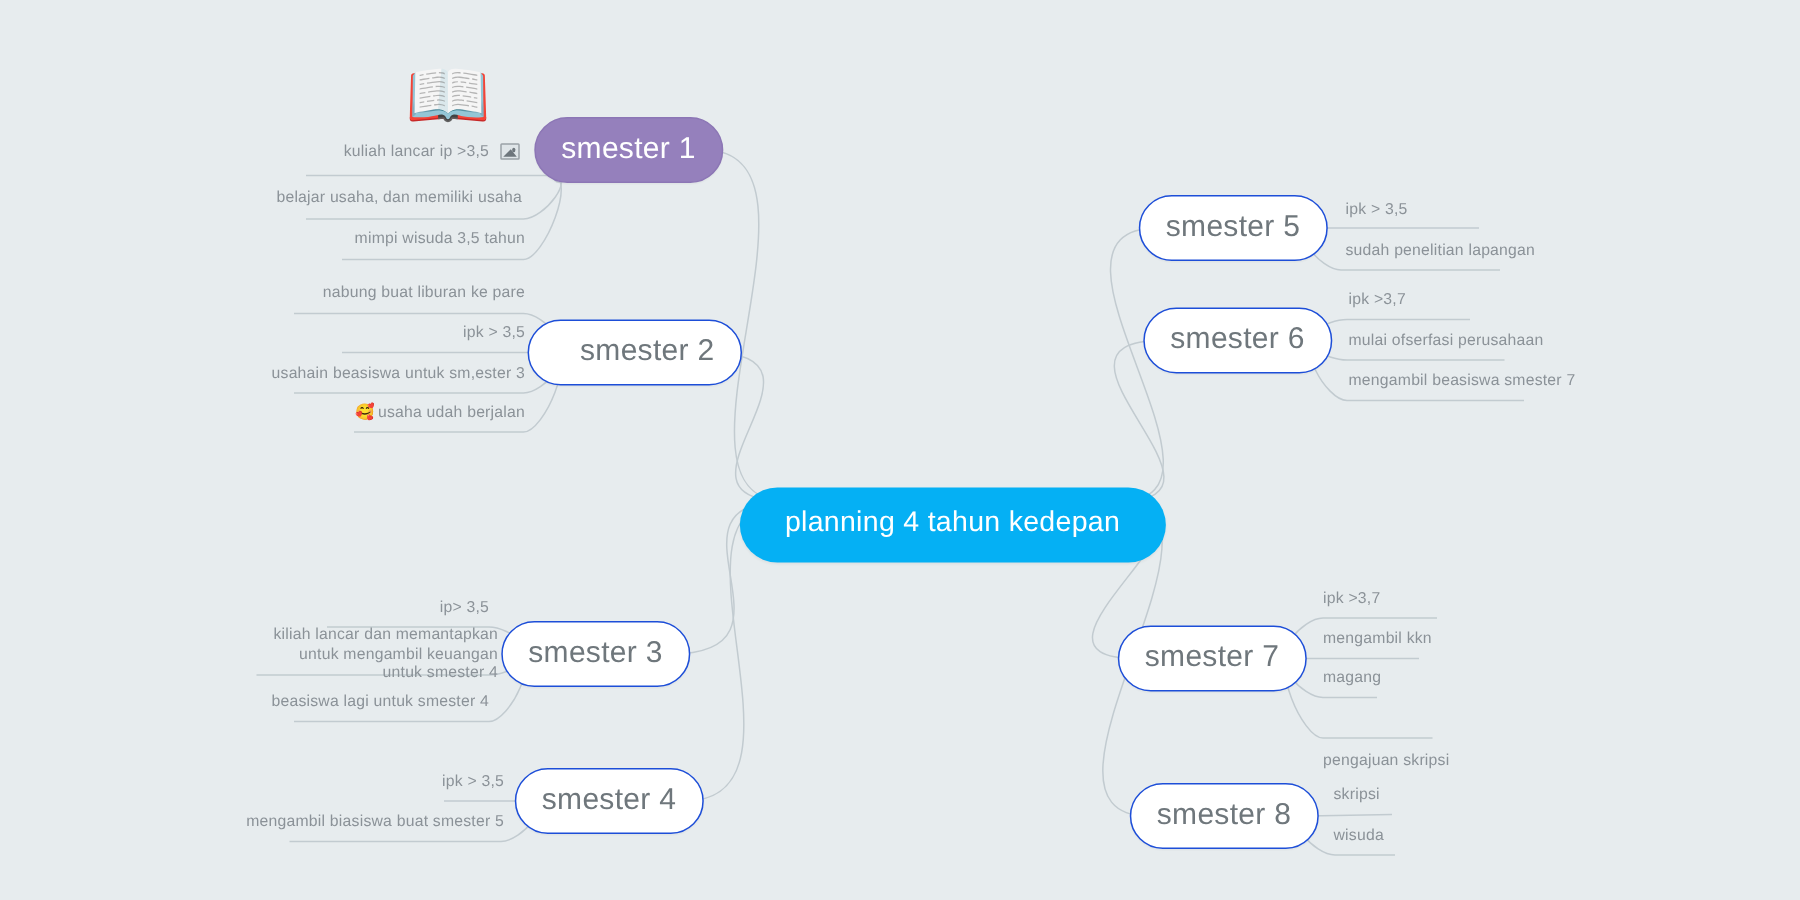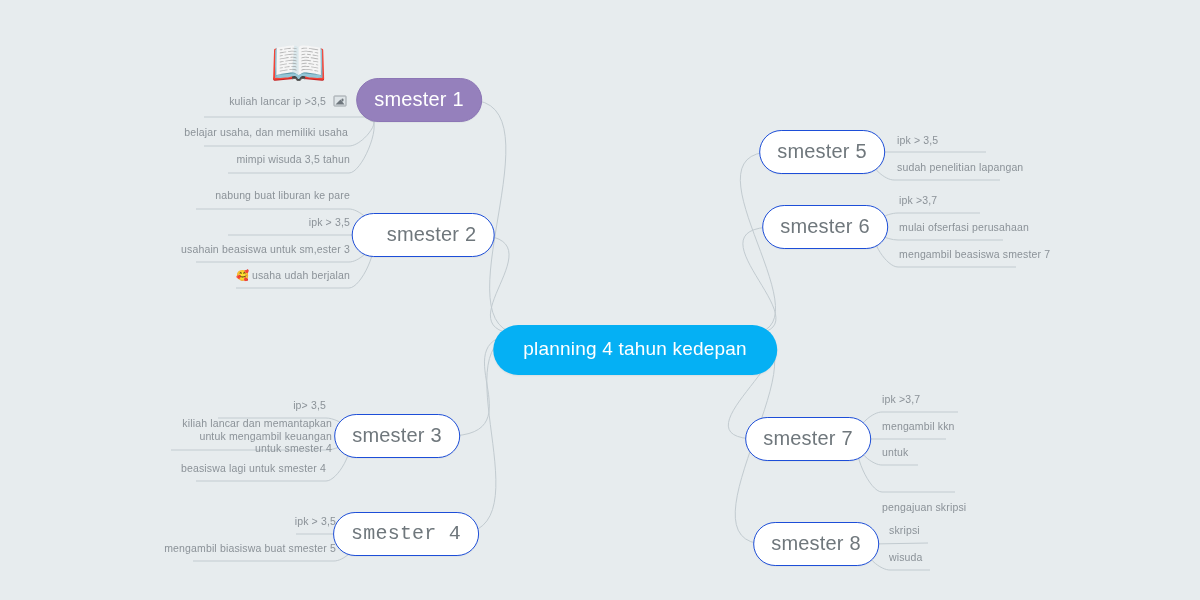--- a/index.html
+++ b/index.html
@@ -156,34 +156,34 @@
     <div class="leaf l" style="left: 350px; top: 159px;">mimpi wisuda 3,5 tahun</div>
     <div class="node node-branch" style="left: 423px; top: 235px; padding-left: 34px;">smester 2</div>
     <div class="leaf l" style="left: 350px; top: 195px;">nabung buat liburan ke pare</div>
     <div class="leaf l" style="left: 350px; top: 222px;">ipk &gt; 3,5</div>
     <div class="leaf l" style="left: 350px; top: 249px;">usahain beasiswa untuk sm,ester 3</div>
     <div class="leaf l" style="left: 350px; top: 275px;"><span class="leaf-emoji">🥰</span>usaha udah berjalan</div>
     <div class="node node-branch" style="left: 397px; top: 436px;">smester 3</div>
     <div class="leaf l" style="left: 326px; top: 405px;">ip&gt; 3,5</div>
     <div class="leaf l multiline" style="left: 332px; top: 436px; width: 162px;">kiliah lancar dan memantapkan untuk mengambil keuangan untuk smester 4</div>
     <div class="leaf l" style="left: 326px; top: 468px;">beasiswa lagi untuk smester 4</div>
-    <div class="node node-branch" style="left: 406px; top: 534px; font-family: Liberation Mono, monospace;">smester 4</div>
+    <div class="node node-branch" style="left: 406px; top: 534px;">smester 4</div>
     <div class="leaf l" style="left: 336px; top: 521px;">ipk &gt; 3,5</div>
     <div class="leaf l" style="left: 336px; top: 548px;">mengambil biasiswa buat smester 5</div>
     <div class="node node-branch" style="left: 822px; top: 152px; text-align: right;">smester 5</div>
     <div class="leaf r" style="left: 897px; top: 140px;">ipk &gt; 3,5</div>
     <div class="leaf r" style="left: 897px; top: 167px;">sudah penelitian lapangan</div>
     <div class="node node-branch" style="left: 825px; top: 227px;">smester 6</div>
     <div class="leaf r" style="left: 899px; top: 200px;">ipk &gt;3,7</div>
     <div class="leaf r" style="left: 899px; top: 227px;">mulai ofserfasi perusahaan</div>
     <div class="leaf r" style="left: 899px; top: 254px;">mengambil beasiswa smester 7</div>
     <div class="node node-branch" style="left: 808px; top: 439px;">smester 7</div>
     <div class="leaf r" style="left: 882px; top: 399px;">ipk &gt;3,7</div>
     <div class="leaf r" style="left: 882px; top: 426px;">mengambil kkn</div>
-    <div class="leaf r" style="left: 882px; top: 452px;">untuk</div>
+    <div class="leaf r" style="left: 882px; top: 452px;">magang</div>
     <div class="leaf r" style="left: 882px; top: 479px; margin-top: 28px;">pengajuan skripsi</div>
     <div class="node node-branch" style="left: 816px; top: 544px;">smester 8</div>
     <div class="leaf r" style="left: 889px; top: 530px;">skripsi</div>
     <div class="leaf r" style="left: 889px; top: 557px;">wisuda</div>
     <div class="node node-root" style="left: 635px; top: 334px; background: rgb(5, 176, 244); color: rgb(255, 255, 255); margin-top: 16px;">planning 4 tahun kedepan</div>
     <div class="book-emoji" style="left: 299px; top: 63px;">📖</div>
     <div class="broken-img-icon" style="left: 340px; top: 101px;"></div>
   </div>
 
 </body></html>

